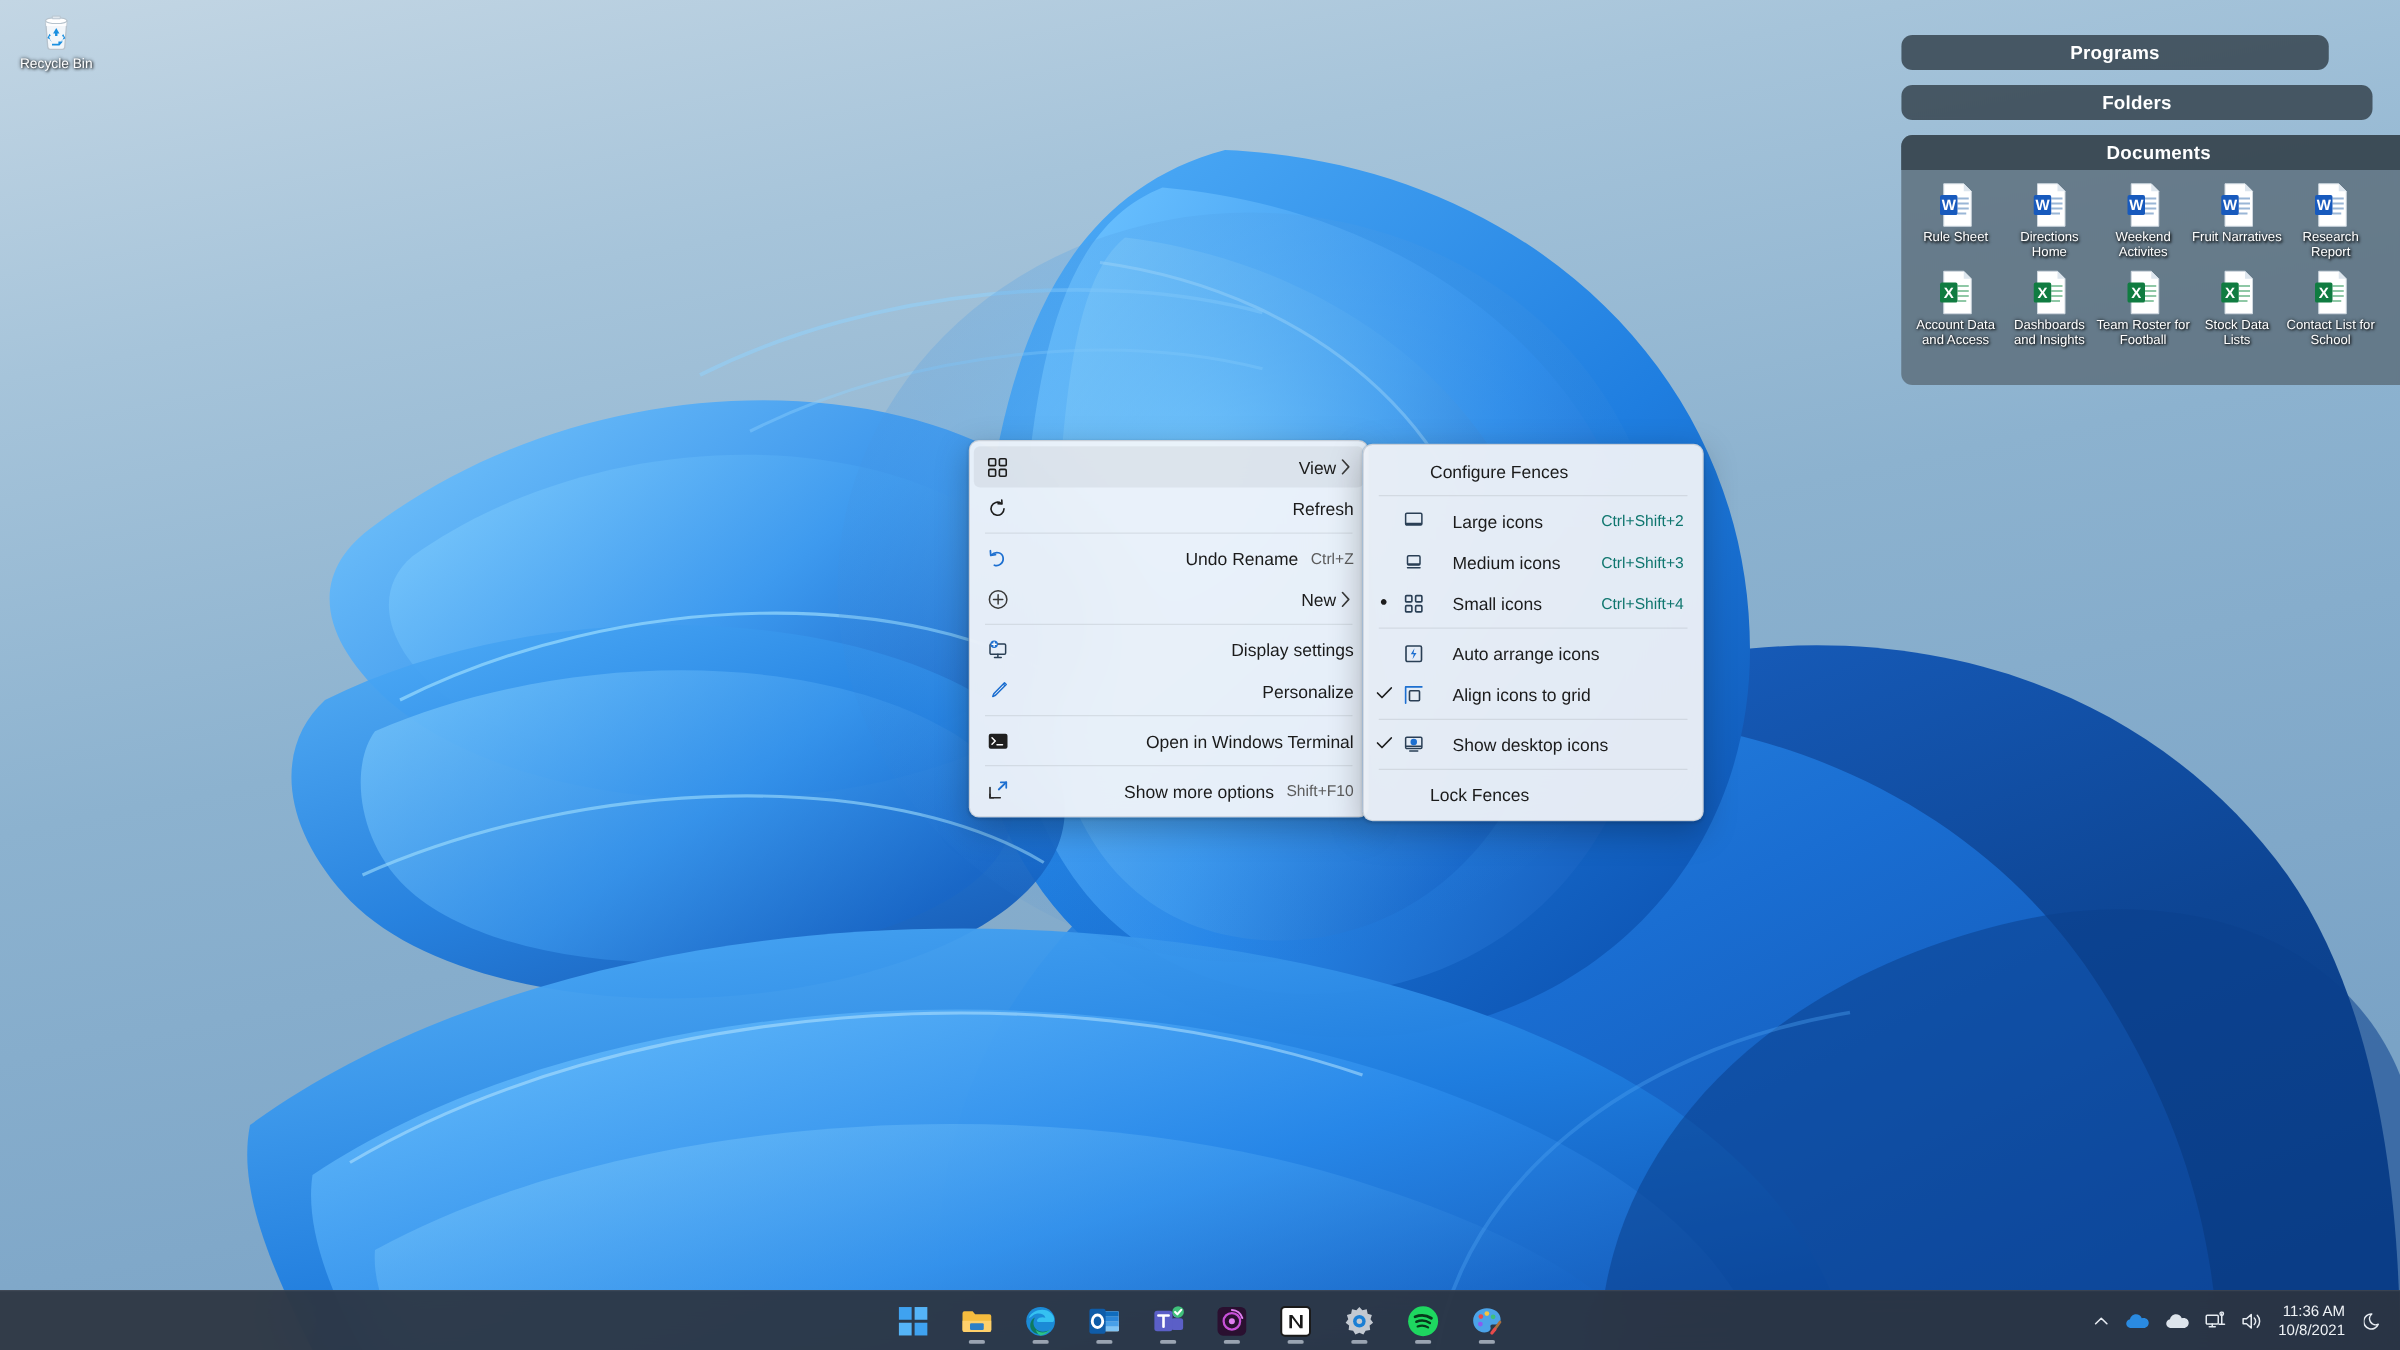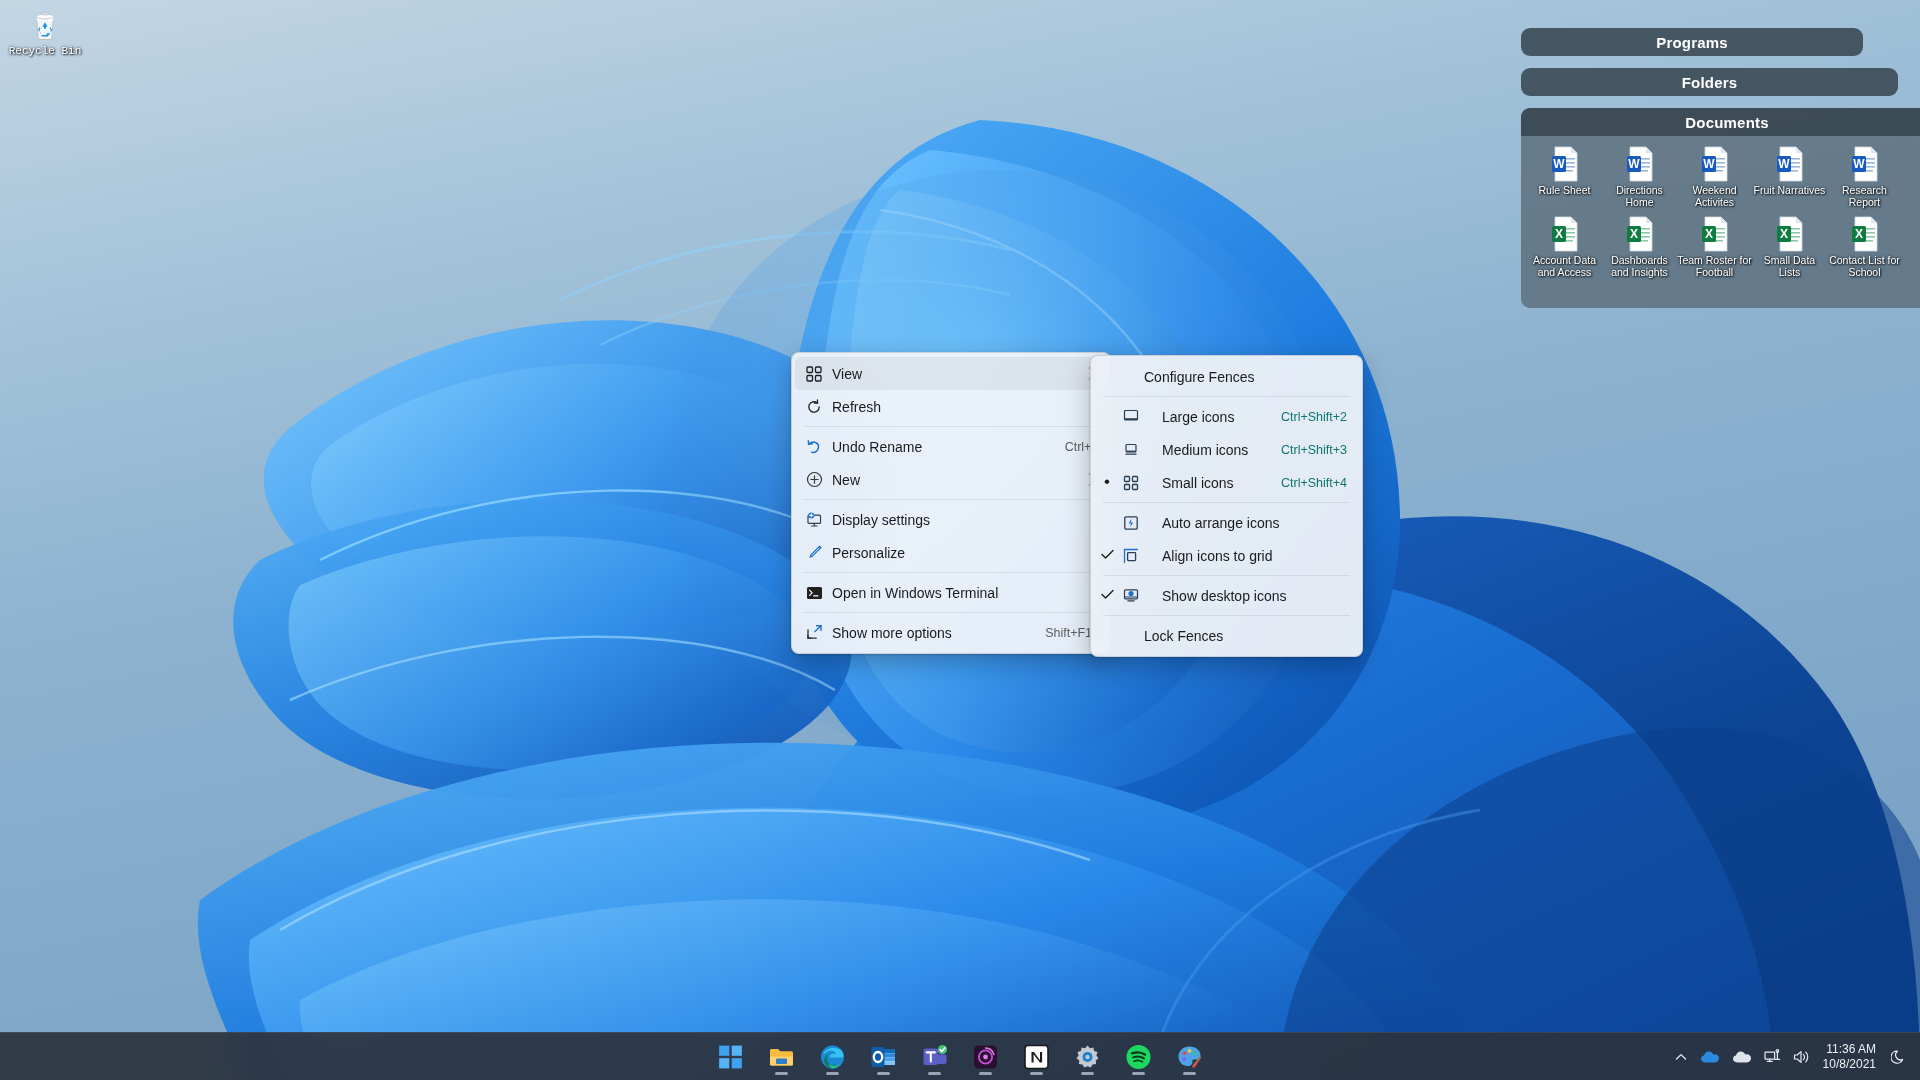--- a/index.html
+++ b/index.html
@@ -25,21 +25,21 @@
     width: 78px; text-align: center;
     cursor: default; user-select: none;
   }
   #recycle-bin .rb-glyph {
     width: 34px; height: 34px; margin: 4px auto 3px;
     display:block;
   }
   #recycle-bin .rb-label {
     font-size: 11px; color: #ffffff; line-height: 13px;
     text-shadow: 0 0 3px rgba(0,0,0,.85), 1px 1px 2px rgba(0,0,0,.8);
-    font-family: Liberation Mono, monospace;
+    font-family: Liberation Sans, sans-serif;
   }
 
   
   .fence {
     position: absolute;
     border-radius: 9px;
     backdrop-filter: blur(2px);
     user-select: none;
   }
   .fence-bar {
@@ -68,31 +68,32 @@
   }
   .desk-icon .glyph { width: 32px; height: 36px; margin: 0 auto 2px; display:block; }
   .desk-icon .lbl {
     font-size: 10.5px; color: #fff; line-height: 12px;
     text-shadow: 0 0 3px rgba(0,0,0,.9), 1px 1px 2px rgba(0,0,0,.85);
     word-wrap: break-word;
   }
 
   
   #context-menu {
-    position: absolute; left: 791px; top: 352px;
+    position: absolute; left: 775px; top: 352px;
     width: 320px;
     background: rgba(243,245,250,0.93);
     backdrop-filter: blur(28px);
     border: 1px solid rgba(190,196,206,0.75);
     border-radius: 8px;
     box-shadow: 0 8px 26px rgba(0,0,0,0.26), 0 1px 3px rgba(0,0,0,0.18);
     padding: 4px 3px;
     font-size: 14px; color: #1b1b1b;
     user-select: none;
     overflow: hidden;
+    text-align: right;
   }
   #submenu {
     position: absolute; left: 1090px; top: 355px;
     width: 273px;
     background: rgba(238,241,247,0.95);
     backdrop-filter: blur(28px);
     border: 1px solid rgba(190,196,206,0.75);
     border-radius: 8px;
     box-shadow: 0 8px 26px rgba(0,0,0,0.26), 0 1px 3px rgba(0,0,0,0.18);
     padding: 4px 3px;
@@ -398,21 +399,21 @@
           <svg class="glyph" viewBox="0 0 32 36">
             <path d="M6 1 L22 1 L28 7 L28 35 L6 35 Z" fill="#ffffff" stroke="#cfd8e0" stroke-width="0.8"></path>
             <path d="M22 1 L28 7 L22 7 Z" fill="#dde6ee"></path>
             <rect x="17" y="12" width="9" height="1.6" fill="#8fc8a6"></rect>
             <rect x="17" y="16" width="9" height="1.6" fill="#8fc8a6"></rect>
             <rect x="17" y="20" width="9" height="1.6" fill="#8fc8a6"></rect>
             <rect x="17" y="24" width="7" height="1.6" fill="#8fc8a6"></rect>
             <rect x="3" y="10" width="14" height="16" rx="1.5" fill="#107c41"></rect>
             <text x="10" y="22" font-family="'Liberation Sans',sans-serif" font-size="12" font-weight="bold" fill="#fff" text-anchor="middle">X</text>
           </svg>
-          <div class="lbl">Small Data Lists</div>
+          <div class="lbl">Stock Data Lists</div>
         </div>
         <div class="desk-icon">
           <svg class="glyph" viewBox="0 0 32 36">
             <path d="M6 1 L22 1 L28 7 L28 35 L6 35 Z" fill="#ffffff" stroke="#cfd8e0" stroke-width="0.8"></path>
             <path d="M22 1 L28 7 L22 7 Z" fill="#dde6ee"></path>
             <rect x="17" y="12" width="9" height="1.6" fill="#8fc8a6"></rect>
             <rect x="17" y="16" width="9" height="1.6" fill="#8fc8a6"></rect>
             <rect x="17" y="20" width="9" height="1.6" fill="#8fc8a6"></rect>
             <rect x="17" y="24" width="7" height="1.6" fill="#8fc8a6"></rect>
             <rect x="3" y="10" width="14" height="16" rx="1.5" fill="#107c41"></rect>

